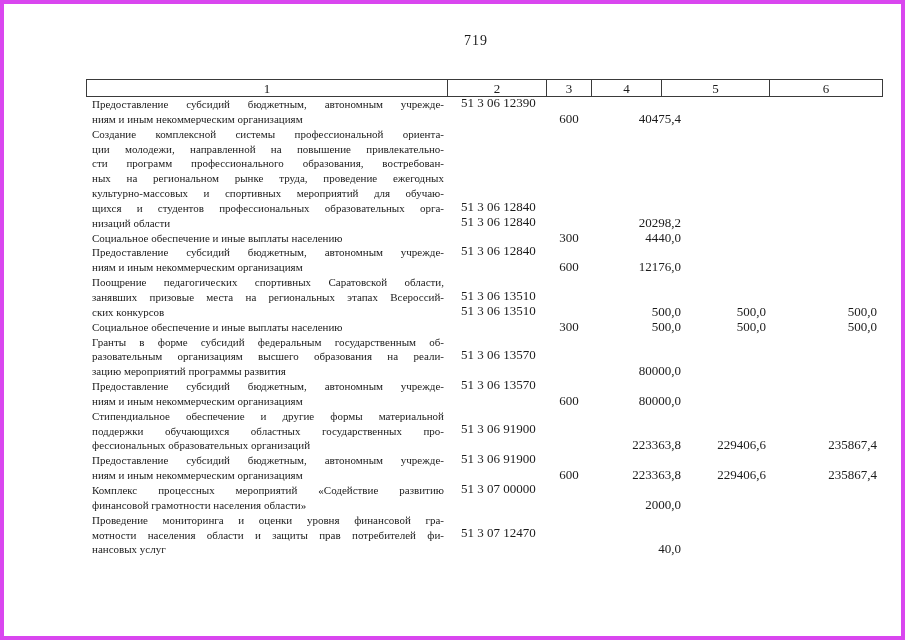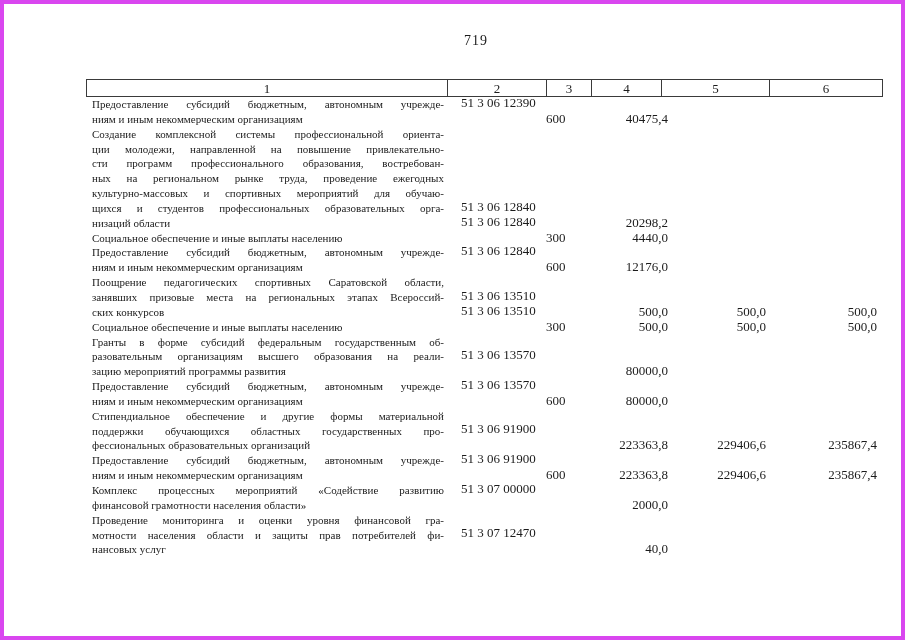--- a/index.html
+++ b/index.html
@@ -52,28 +52,29 @@
     white-space: normal;
     text-align: justify;
     text-align-last: justify;
   }
   .code {
     position: absolute; left: 375px; bottom: 16px;
     font-size: 13px; line-height: 14.85px; white-space: nowrap;
   }
   .grp {
     position: absolute; left: 460px; width: 46px; bottom: 0;
+    text-align: center;
     font-size: 13px; line-height: 14.85px; margin-top: 23px;
   }
   .val {
     position: absolute; bottom: 0;
     text-align: right;
     font-size: 13px; line-height: 14.85px; white-space: nowrap;
   }
-  .v4 { right: 215px; }
+  .v4 { right: 202px; }
   .v5 { right: 117px; }
   .v6 { right: 6px; }
 </style>
 </head>
 <body>
 
 <div class="page">
   <div class="pageno">719</div>
 
   <div class="table">

